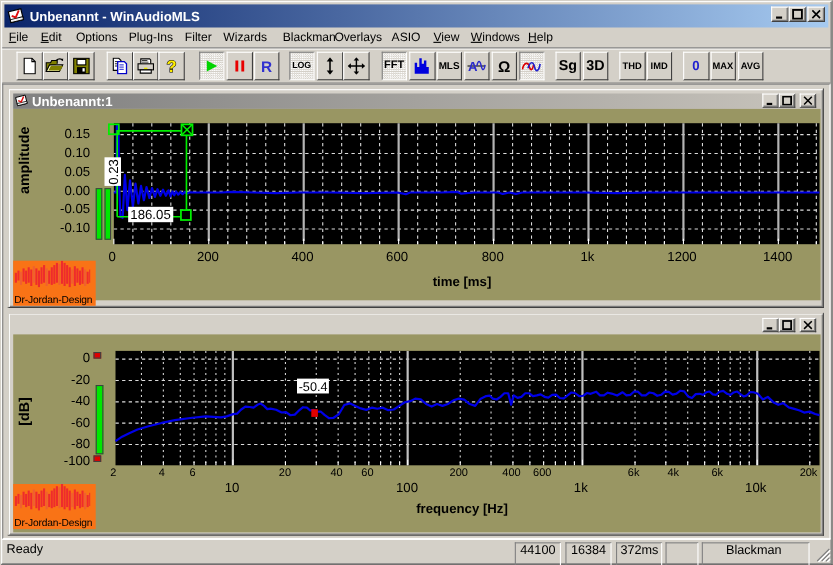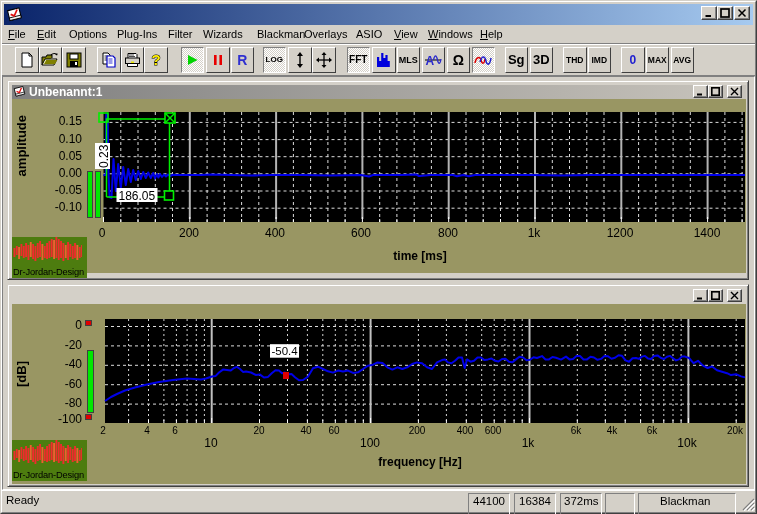--- a/index.html
+++ b/index.html
@@ -53,41 +53,42 @@
   display:flex; align-items:center; justify-content:center; }
 .content { position:absolute; left:4px; width:734px; background:#999663;text-decoration:underline; }
 .yl { position:absolute; text-align:right; font-size:12px; color:#000; }
 .xl1 { position:absolute; text-align:center; font-size:12px; color:#000; }
 .xl2s { position:absolute; text-align:center; font-size:10px; color:#000; }
 .xl2b { position:absolute; text-align:center; font-size:12px; color:#000; }
 .vlabel { position:absolute; font-weight:bold; font-size:13px; color:#000;
   writing-mode:vertical-rl; transform:rotate(180deg); }
 .xtitle { position:absolute; font-weight:bold; font-size:12px; color:#000;
   text-align:center; }
-.logo { position:absolute; width:75px; height:41px; background:#4d7c0f; }
+.logo { position:absolute; width:75px; height:41px; background:#f97316; }
 .logo .lt { position:absolute; left:1px; bottom:1px; font-size:9.3px; color:#000;
   white-space:nowrap; letter-spacing:-0.15px; }
 #statusbar { left:2px; top:490px; width:753px; height:21px; font-size:11.5px;
   box-shadow:inset 0 1px 0 #fff; }
 .sfield { position:absolute; top:3px; height:32px;
   border-top:1px solid #808080; border-left:1px solid #808080;
   border-right:1px solid #fff; border-bottom:1px solid #fff;
   font-size:11.5px; color:#000; padding-top:1px; }
 .meter { position:absolute; background:#00e800; border:1px solid #404040; }
 </style></head><body>
 <div class="abs" id="frame"></div>
 <div class="abs" id="frame2"></div>
 <div class="abs" id="titlebar">
   <span class="ico"><svg width="17" height="17" viewBox="0 0 16 16">
         <g transform="rotate(-14 8 8)">
           <rect x="2.5" y="3" width="11" height="9.5" fill="#fff" stroke="#000" stroke-width="1"></rect>
           <rect x="2.5" y="10" width="11" height="2.5" fill="#f0f0f0" stroke="#000" stroke-width="0.8"></rect>
           <path d="M4.5 7l3 2.2L11.5 4" fill="none" stroke="#e01010" stroke-width="1.6"></path>
         </g>
       </svg></span>
+  <span class="txt">Unbenannt - WinAudioMLS</span>
 </div>
 <div class="cbtn" style="left:701px;top:6px">
     <svg width="10" height="10" viewBox="0 0 10 10">
       <rect x="1.5" y="7" width="5.5" height="2" fill="#000"></rect>
     </svg>
   </div>
 <div class="cbtn" style="left:717px;top:6px">
     <svg width="10" height="10" viewBox="0 0 10 10">
       <rect x="1" y="1" width="8" height="8" fill="none" stroke="#000" stroke-width="1.7"></rect>
     </svg>

